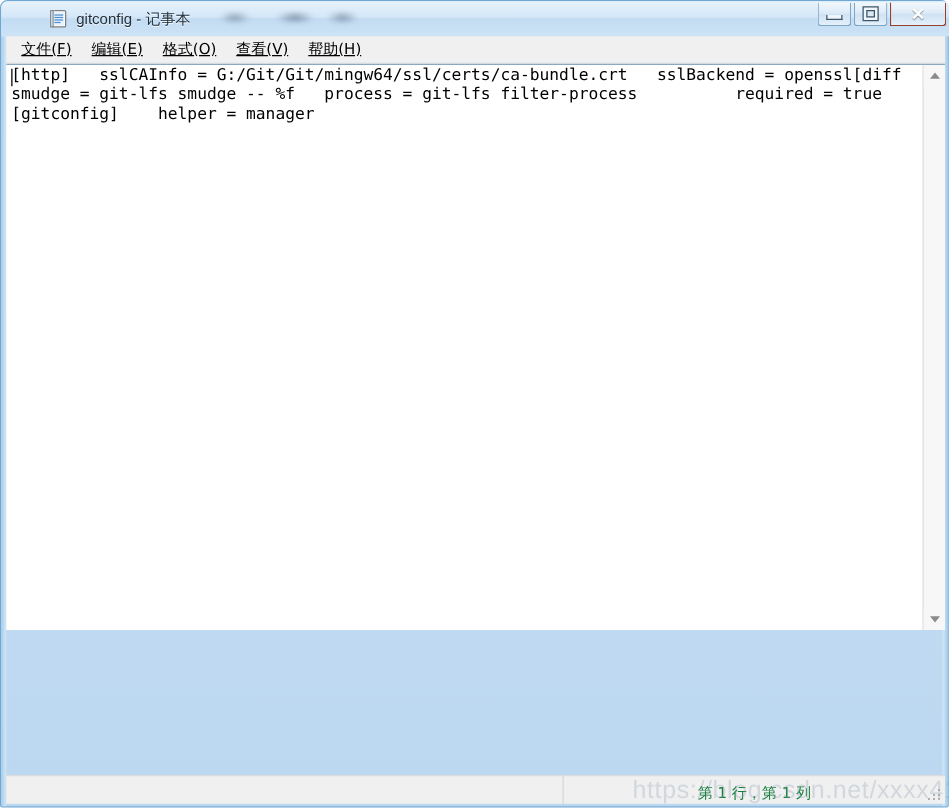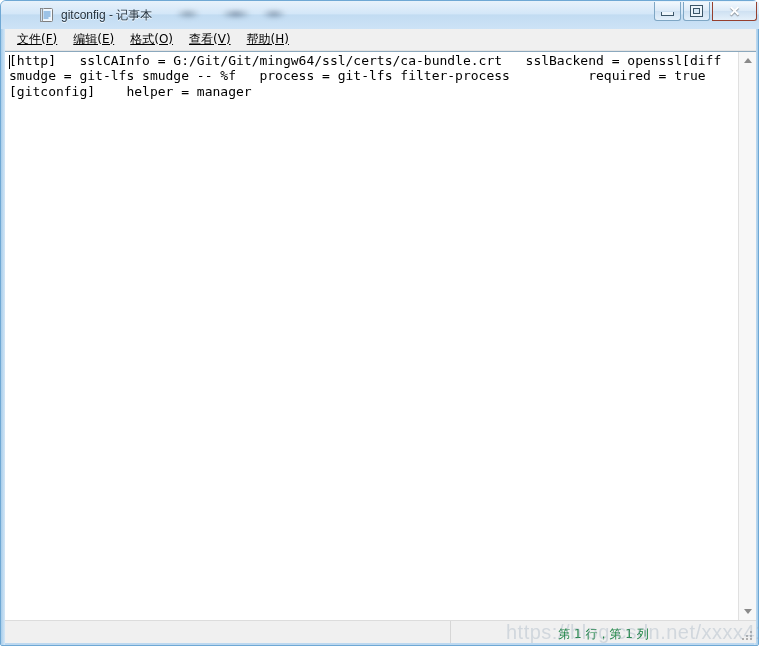--- a/index.html
+++ b/index.html
@@ -160,21 +160,21 @@
     font-family: "DejaVu Sans", "Liberation Sans", sans-serif;
     text-decoration: underline;
   }
 
   
   .editor-wrap {
     position: absolute;
     left: 4px;
     top: 50px;
     width: 751px;
-    height: 569px;
+    height: 453px;
     box-sizing: border-box;
     background: #ffffff;
     border-top: 1px solid #8ba8bd;
     display: flex;
   }
   .textarea {
     flex: 1 1 auto;
     padding: 1px 0 0 4px;
     overflow: hidden;
     position: relative;

